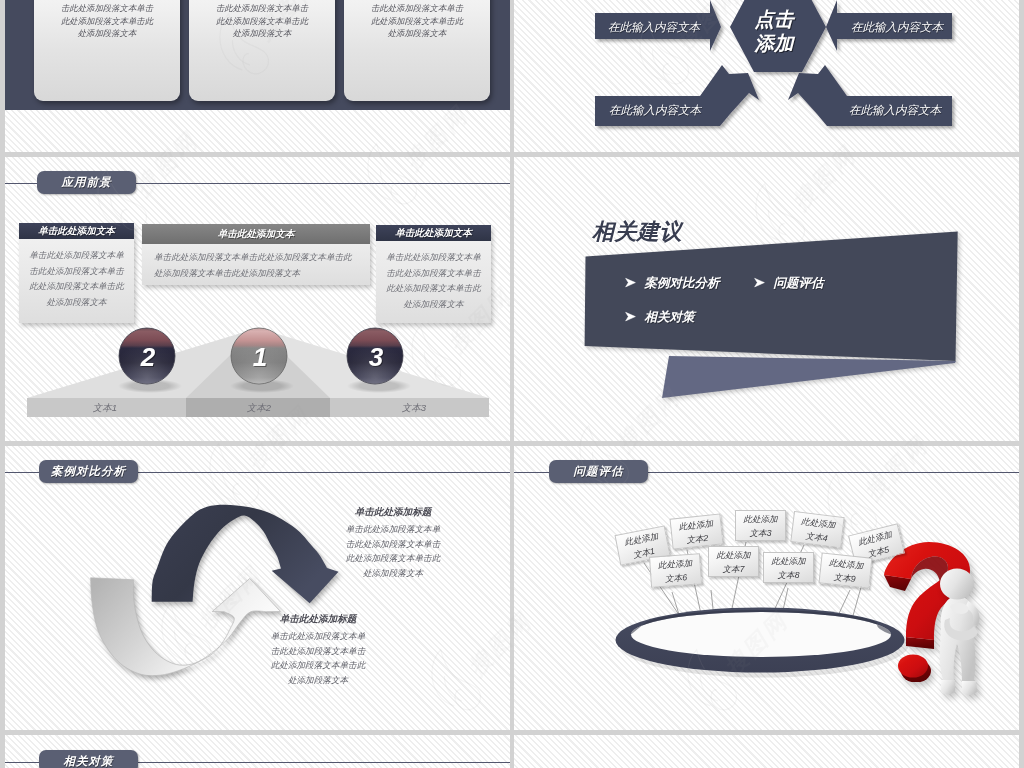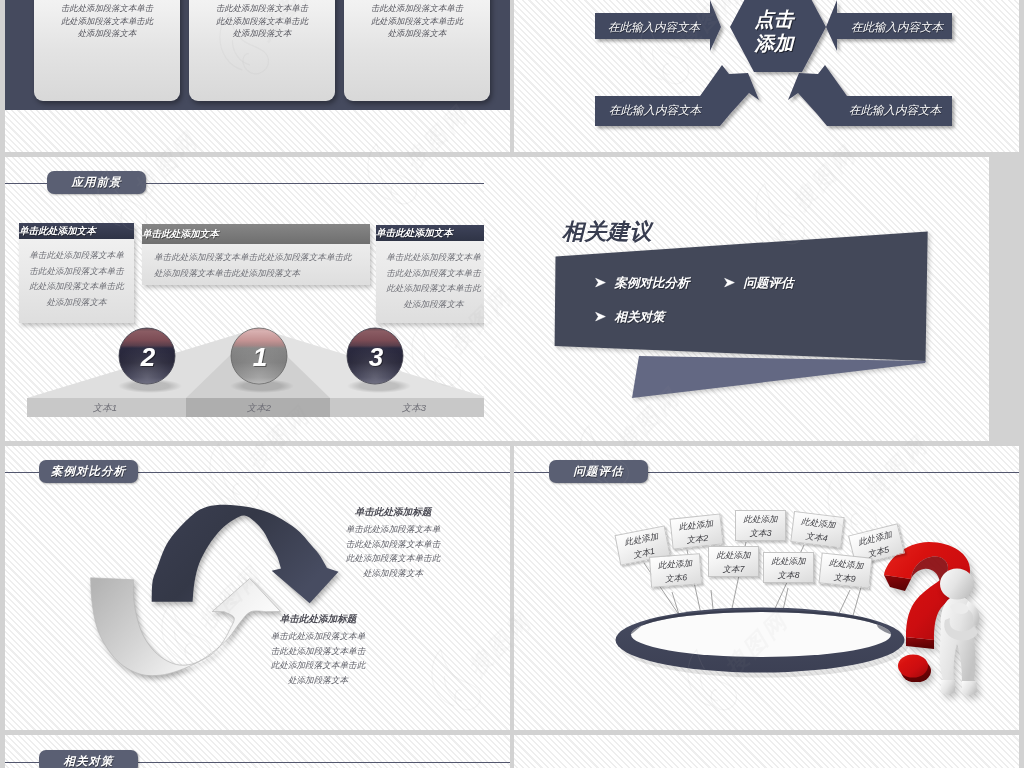--- a/index.html
+++ b/index.html
@@ -48,21 +48,21 @@
   .bantitle{position:absolute;left:78px;top:60px;font-size:22px;font-weight:bold;
     color:#383d50;letter-spacing:0.5px;text-shadow:1px 1px 0 rgba(255,255,255,.9);}
   .banitem{position:absolute;color:#fff;font-size:12.5px;font-weight:bold;
     white-space:nowrap;text-shadow:0.7px 0.7px 0 rgba(0,0,0,.4);}
   .banitem svg.bullet{margin-right:5px;position:relative;top:1px;}
 
   
   .hr{position:absolute;left:0;right:0;height:1px;background:#52566d;}
   .cbox{position:absolute;box-shadow:2px 3px 4px rgba(0,0,0,.22);
         background:linear-gradient(180deg,#f3f3f3 0%,#eaeaea 45%,#dedede 100%);overflow:hidden;}
-  .cbh{height:16px;line-height:16px;text-align:left;color:#fff;font-weight:bold;
+  .cbh{height:16px;line-height:16px;text-align:center;color:#fff;font-weight:bold;
        font-size:9.6px;text-shadow:0.7px 0.7px 0 rgba(0,0,0,.45);}
   .cbh.navy{background:linear-gradient(180deg,#3e435a 0%,#2f3446 100%);}
   .cbh.gray{background:linear-gradient(180deg,#868686 0%,#6f6f6f 100%);height:20px;line-height:20px;}
   .cbb{font-size:8.6px;line-height:15.5px;color:#6f7077;text-align:center;}
   .pyr{position:absolute;left:0;top:0;}
   .ballnum text{font-family:"Liberation Sans","DejaVu Sans",sans-serif;
      text-shadow:1px 1px 0 rgba(0,0,0,.4);}
   .baselbl text{font-family:"Liberation Sans","DejaVu Sans",sans-serif;}
 
   
@@ -120,21 +120,21 @@
       </g>
       <g class="s2hex" fill="#fff" font-size="19.5" font-weight="bold" text-anchor="middle">
         <text x="260" y="158">点击</text>
         <text x="260" y="182">添加</text>
       </g>
     </svg>
   </div>
 
   <div class="slide" id="s3" style="left:5px;top:157px;width:505px;height:284px">
     <div class="hr" style="top:26px"></div>
-    <div class="tab" style="left:42px;top:14px;width:99px;height:23px;font-size:11.5px">应用前景</div>
+    <div class="tab" style="left:32px;top:14px;width:99px;height:23px;font-size:11.5px">应用前景</div>
 
     <div class="cbox" style="left:14px;top:66px;width:115px;height:100px">
       <div class="cbh navy">单击此处添加文本</div>
       <div class="cbb" style="padding:9px 8px 0">单击此处添加段落文本单击此处添加段落文本单击此处添加段落文本单击此处添加段落文本</div>
     </div>
 
     <div class="cbox" style="left:137px;top:67px;width:228px;height:61px">
       <div class="cbh gray">单击此处添加文本</div>
       <div class="cbb" style="padding:6px 12px 0;text-align:left">单击此处添加段落文本单击此处添加段落文本单击此处添加段落文本单击此处添加段落文本</div>
     </div>
@@ -201,21 +201,21 @@
         <text x="371" y="209">3</text>
       </g>
       <g class="baselbl" fill="#6d6d75" font-size="9.5" text-anchor="middle">
         <text x="100" y="254">文本1</text>
         <text x="254" y="254">文本2</text>
         <text x="409" y="254">文本3</text>
       </g>
     </svg>
   </div>
 
-  <div class="slide" id="s4" style="left:484px;top:157px;width:505px;height:284px">
+  <div class="slide" id="s4" style="left:514px;top:157px;width:505px;height:284px">
     <svg class="bansvg" width="505" height="284" viewBox="0 0 505 284">
       <path d="M155 199 L442 204 L441 206 L148 241 Z" fill="#636883"></path>
       <path d="M71.5 99.5 L443.7 74.4 L441.5 204.1 L70.6 189.1 Z" fill="#434859"></path>
     </svg>
     <div class="bantitle">相关建议</div>
     <div class="banitem" style="left:111px;top:118px">
       <svg class="bullet" width="11" height="11" viewBox="0 0 11 11">
           <path d="M0.6 1.3 L10.4 5.6 L0.6 9.9 L3.3 5.6 Z" fill="#fff" stroke="#fff" stroke-width="0.5" stroke-linejoin="miter"></path>
         </svg>
       <span>案例对比分析</span>

